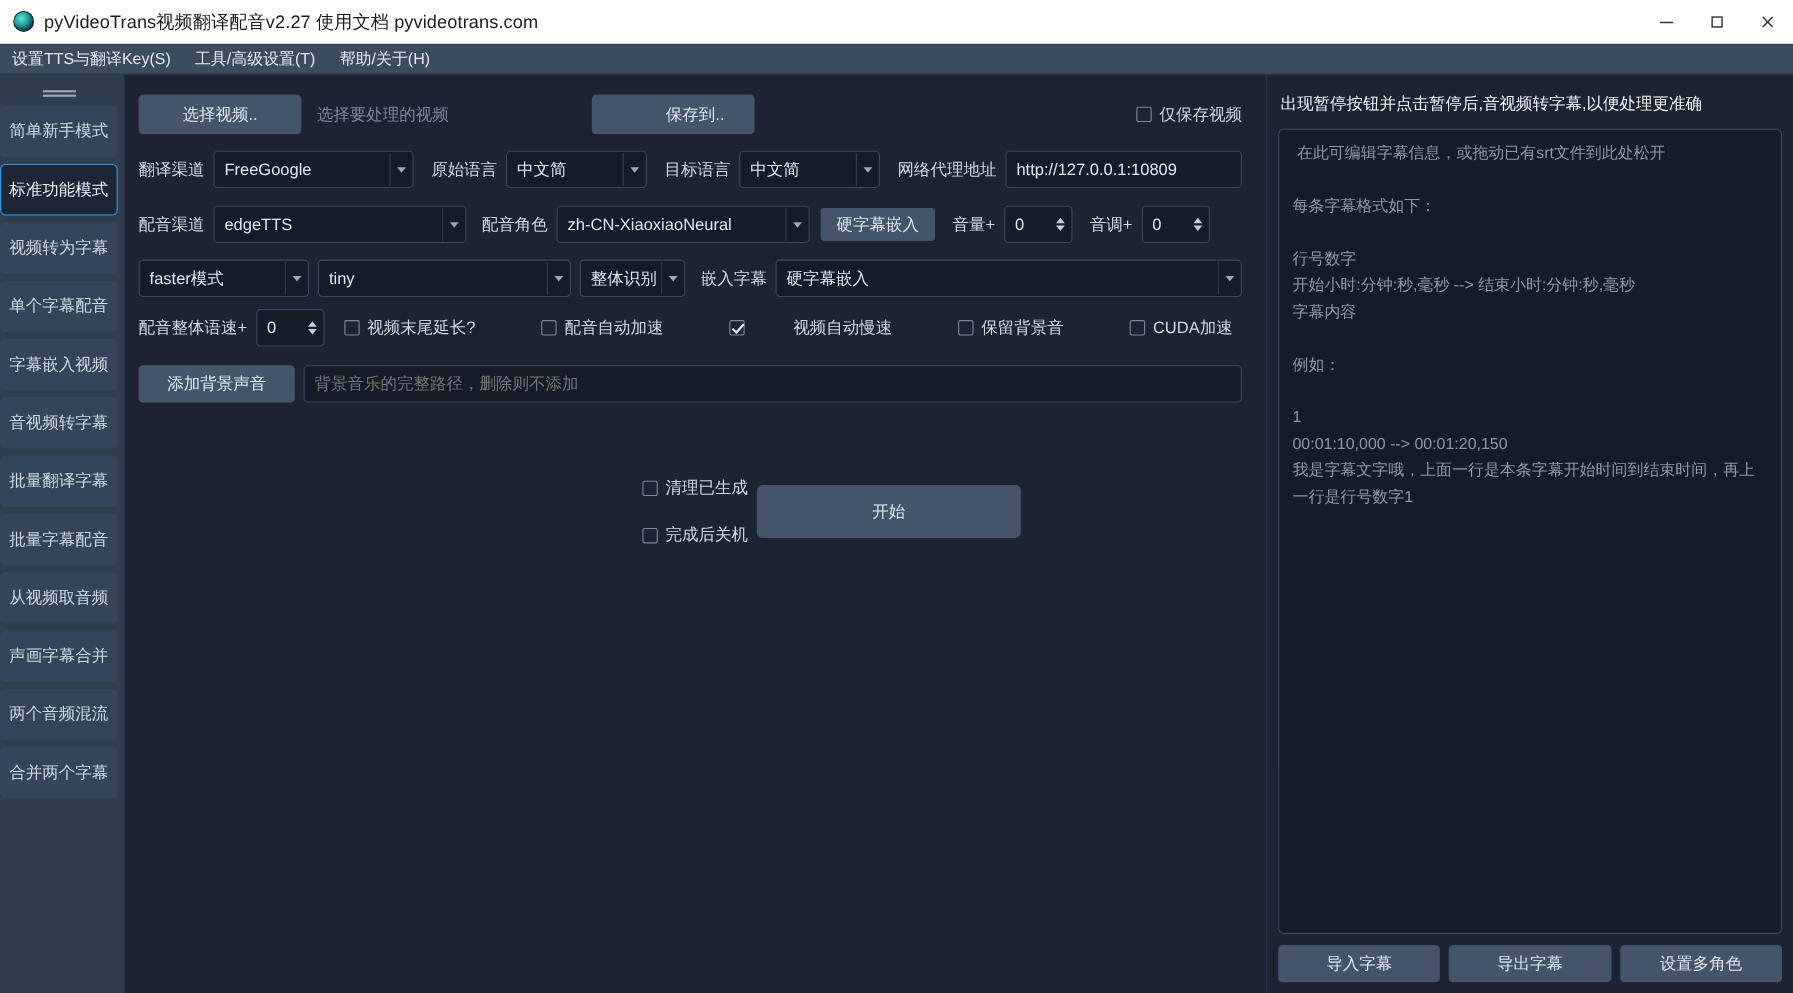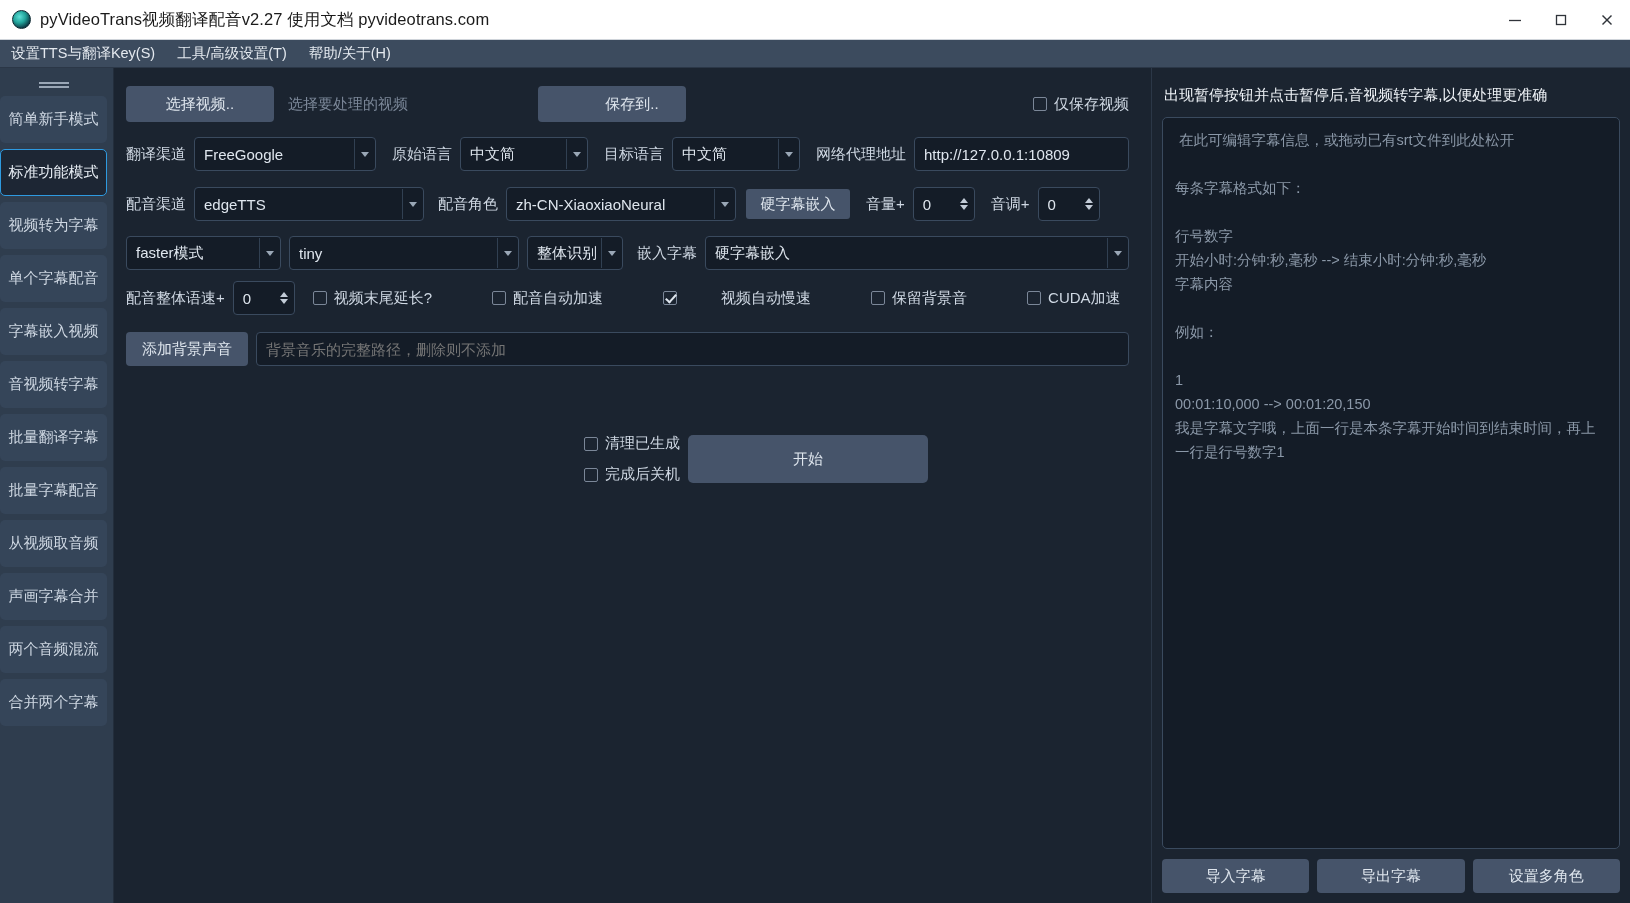--- a/index.html
+++ b/index.html
@@ -104,21 +104,21 @@
   .box{
     width:14px;height:14px;border:1px solid #7b8798;border-radius:2px;background:#1b2430;
     flex:none; position:relative;
   }
   .box.on:after{
     content:""; position:absolute; left:4px; top:0px; width:4px;height:9px;
     border:solid #dfe6ee; border-width:0 2px 2px 0; transform:rotate(42deg);
   }
 
   .startwrap{ position:absolute; left:470px; top:366px; display:flex; align-items:center; gap:8px;}
-  .startchk{ display:flex; flex-direction:column; gap:12px; }
+  .startchk{ display:flex; flex-direction:column; gap:24px; }
   .startbtn{
     width:240px;height:48px;background:#46546a;border-radius:5px;color:#dfe6ee;
     display:flex;align-items:center;justify-content:center;font-size:15px;border:none;cursor:pointer;
   }
   
   .right{ width:478px; flex:none; background:#1b2430; padding:14px 10px 10px 10px;
           display:flex; flex-direction:column; }
   .rtitle{ color:#f0f4f8; font-size:15px; line-height:20px; margin:3px 2px 12px 2px; }
   .rbox{
     flex:1; background:#141c27; border:1px solid #3a4a5e; border-radius:5px;
@@ -308,21 +308,21 @@
         <span class="box"></span>
         <span class="lbl">保留背景音</span>
       </div>
       <div class="chk" style="margin-left:60px;">
         <span class="box"></span>
         <span class="lbl">CUDA加速</span>
       </div>
     </div>
 
     <div class="row r6">
-      <button class="btn" style="width:122px;height:34px;">添加背景声音</button>
+      <button class="btn" style="width:142px;height:34px;">添加背景声音</button>
       <input class="field" style="flex: 1 1 0%; margin-left: 8px; margin-right: 10px; outline: none;" placeholder="背景音乐的完整路径，删除则不添加">
     </div>
 
     <div class="startwrap">
       <div class="startchk">
         <div class="chk">
           <span class="box"></span>
           <span class="lbl">清理已生成</span>
         </div>
         <div class="chk">

